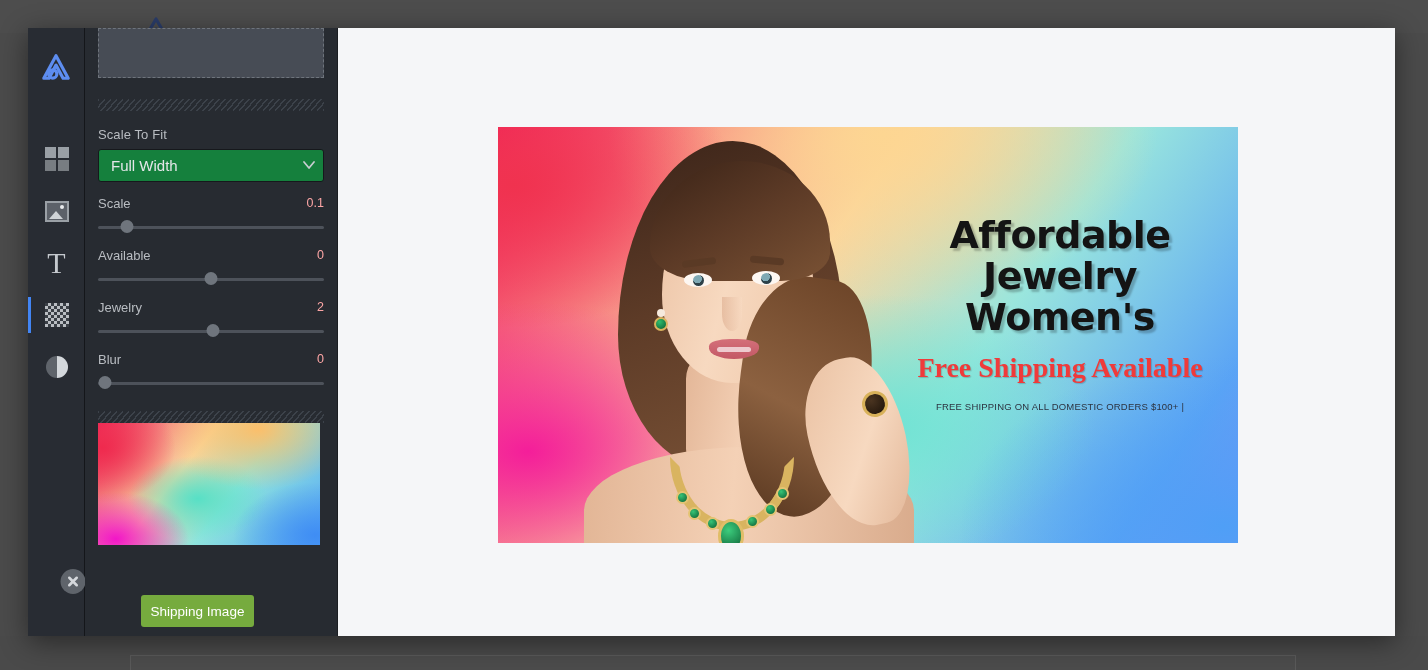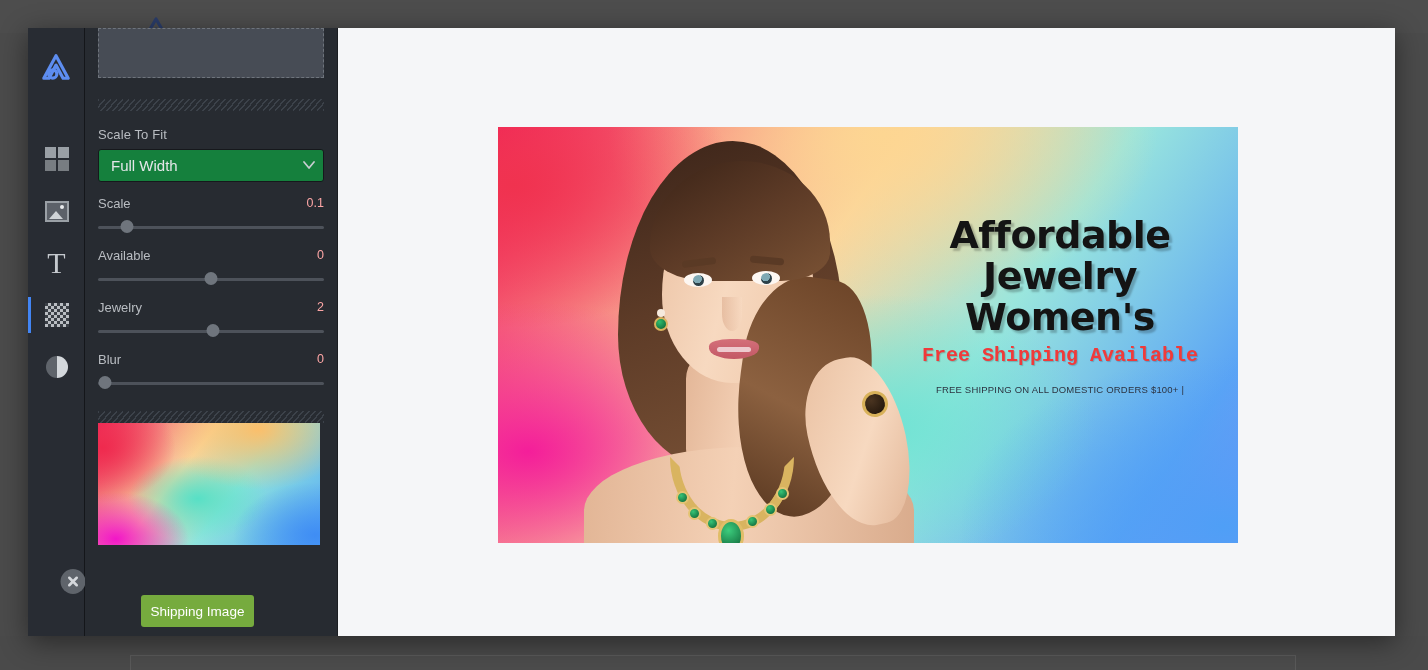--- a/index.html
+++ b/index.html
@@ -443,24 +443,24 @@
   .bc-title {
     font-family: "DejaVu Sans", sans-serif;
     font-weight: bold;
     font-size: 38px;
     line-height: 1.08;
     color: #141414;
     text-shadow: 3px 3px 2px rgba(0,0,0,.22);
     letter-spacing: -.5px;
   }
   .bc-sub {
-    margin-top: 6px;
-    font-family: Liberation Mono, monospace;
+    margin-top: 14px;
+    font-family: Liberation Serif, serif;
     font-weight: bold;
-    font-size: 20px;
+    font-size: 28px;
     color: #f03a3a;
     text-shadow: 1px 1px 1px rgba(0,0,0,.18);
   }
   .bc-fine {
     margin-top: 16px;
     font-family: "Liberation Sans", sans-serif;
     font-size: 9.5px;
     line-height: 1.45;
     color: #2c3340;
     letter-spacing: .2px;

